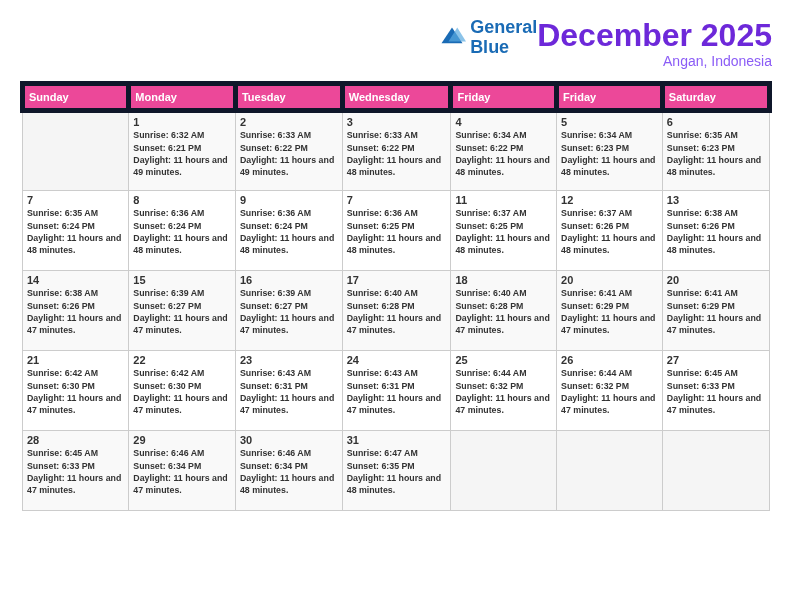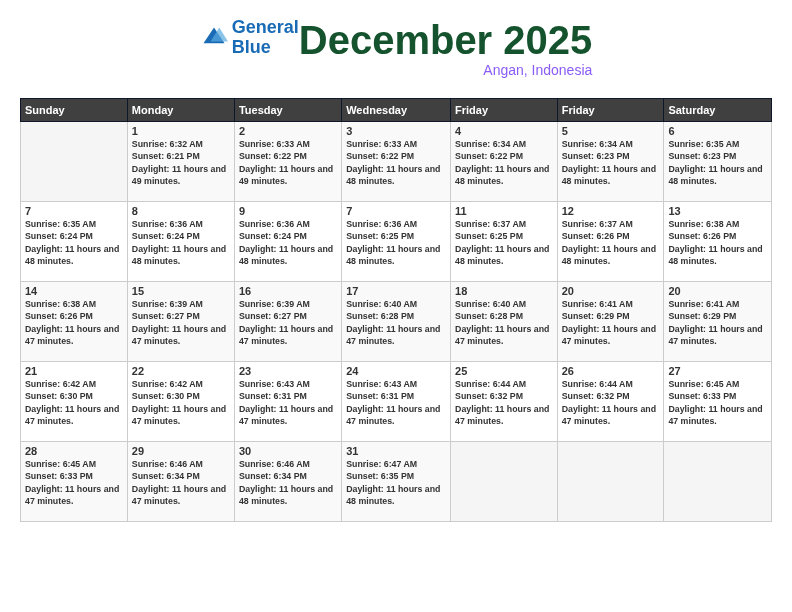--- a/index.html
+++ b/index.html
@@ -10,23 +10,23 @@
       background: #fff;
       overflow: hidden;
     }
     .page {
       width: 792px;
       height: 612px;
       padding: 18px 20px 10px 20px;
     }
     .header {
       display: flex;
-      justify-content: center;
+      justify-content: flex-end;
       align-items: flex-start;
-      margin-bottom: 20px;
+      margin-bottom: 12px;
     }
     .logo {
       display: flex;
       align-items: center;
       gap: 4px;
     }
     .logo-text {
       font-size: 18px;
       font-weight: bold;
       color: #333;
@@ -36,42 +36,42 @@
       color: #1a6bb5;
     }
     .logo-icon {
       width: 28px;
       height: 28px;
     }
     .title-block {
       text-align: right;
     }
     .month-title {
-      font-size: 40px;
-      font-weight: bold;
-      color: #14532d;
+      font-size: 32px;
+      font-weight: bold;
+      color: #6d28d9;
       line-height: 1.1;
     }
     .subtitle {
       font-size: 14px;
       color: #8b5cf6;
     }
     .calendar {
       width: 100%;
       border-collapse: collapse;
       font-size: 9.5px;
     }
     .calendar thead th {
-      background-color: #404040;
+      background-color: #ec4899;
       color: #fff;
       padding: 5px 4px;
       font-size: 11px;
       font-weight: bold;
       text-align: left;
-      border: 1px solid #0f172a;
+      border: 5px solid #0f172a;
     }
     .calendar tbody td {
       border: 1px solid #ccc;
       vertical-align: top;
       padding: 3px 4px;
       width: 113px;
       height: 80px;
       background: #fff;
     }
     .calendar tbody tr:nth-child(odd) td {

